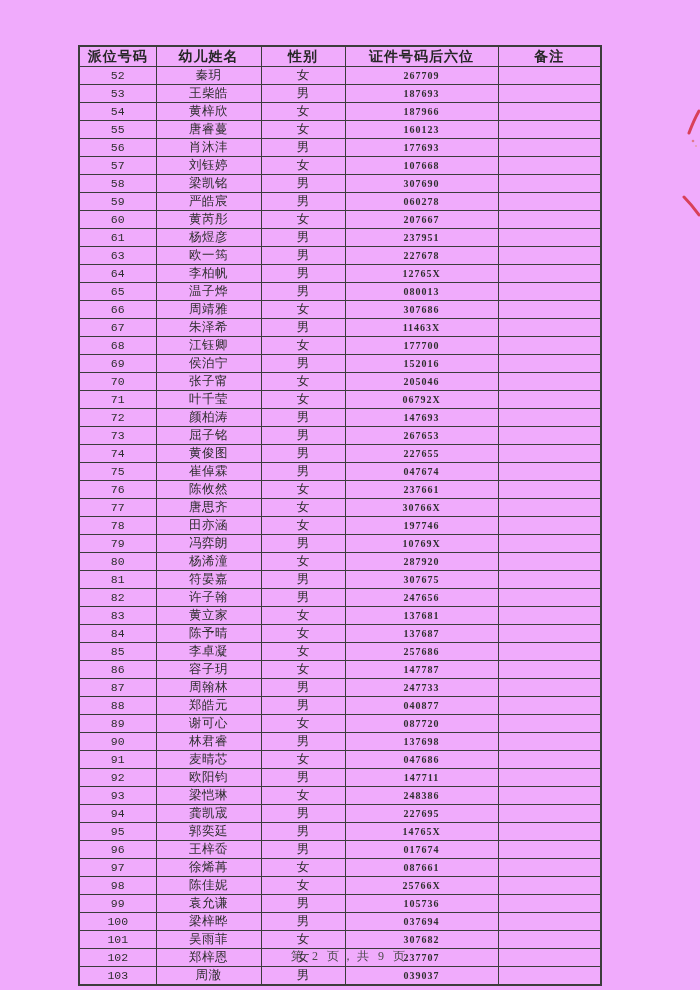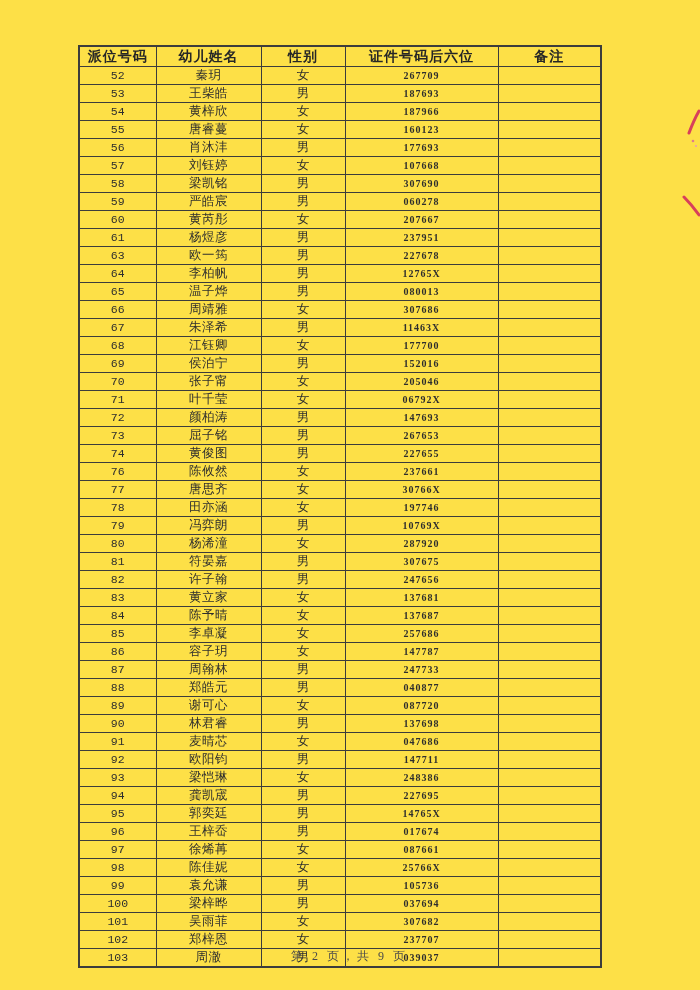--- a/index.html
+++ b/index.html
@@ -8,21 +8,21 @@
     width: 700px;
     height: 990px;
     background: #fdfdfc;
     font-family: "Liberation Serif", "DejaVu Serif", serif;
     overflow: hidden;
   }
   .sheet {
     position: relative;
     width: 700px;
     height: 990px;
-    background: #fde047;
+    background: #f0abfc;
   }
   table.roster {
     position: absolute;
     left: 78px;
     top: 45px;
     width: 522px;
     border-collapse: collapse;
     table-layout: fixed;
     border: 2px solid #3c3c3c;
   }
@@ -235,20 +235,27 @@
           <td class="col-note"></td>
         </tr>
         <tr>
           <td class="col-no">74</td>
           <td class="col-name">黄俊图</td>
           <td class="col-gender">男</td>
           <td class="col-id">227655</td>
           <td class="col-note"></td>
         </tr>
         <tr>
+          <td class="col-no">75</td>
+          <td class="col-name">崔倬霖</td>
+          <td class="col-gender">男</td>
+          <td class="col-id">047674</td>
+          <td class="col-note"></td>
+        </tr>
+        <tr>
           <td class="col-no">76</td>
           <td class="col-name">陈攸然</td>
           <td class="col-gender">女</td>
           <td class="col-id">237661</td>
           <td class="col-note"></td>
         </tr>
         <tr>
           <td class="col-no">77</td>
           <td class="col-name">唐思齐</td>
           <td class="col-gender">女</td>

